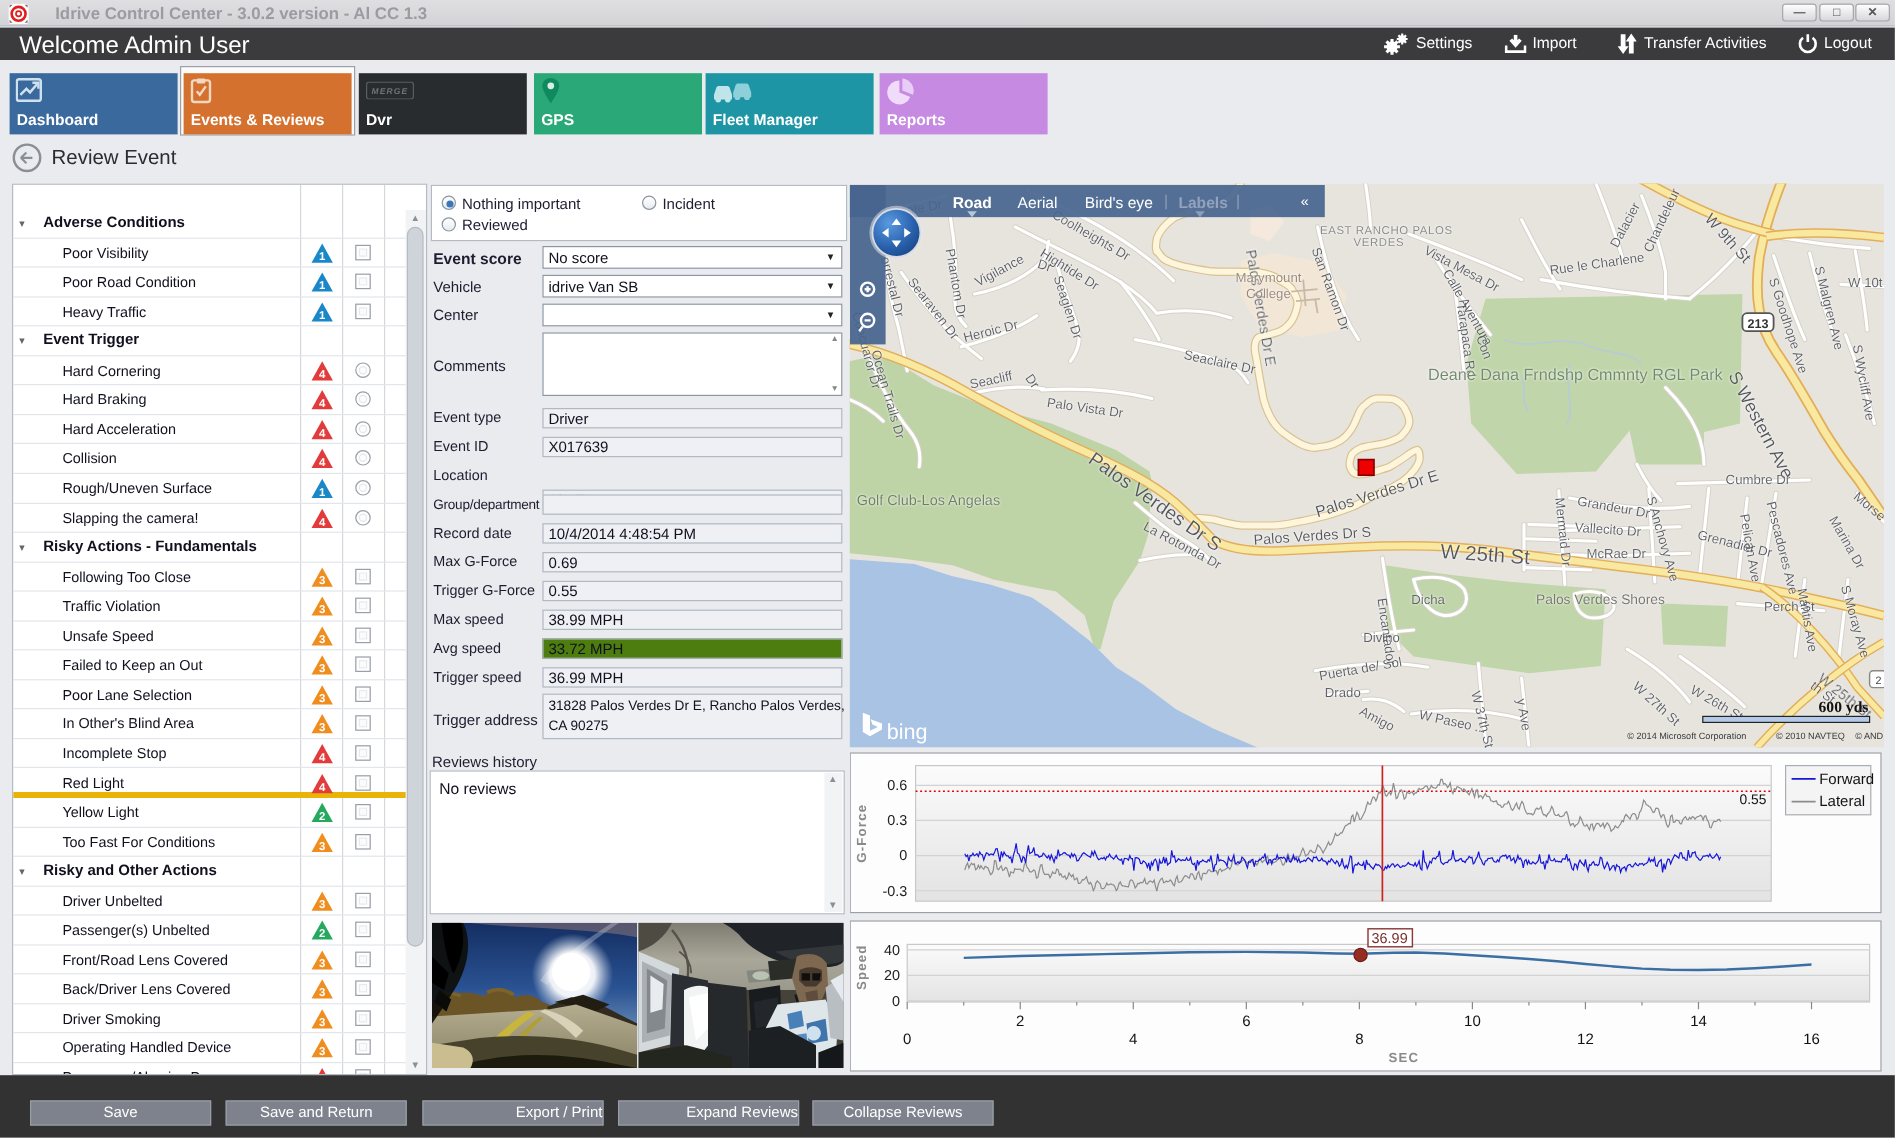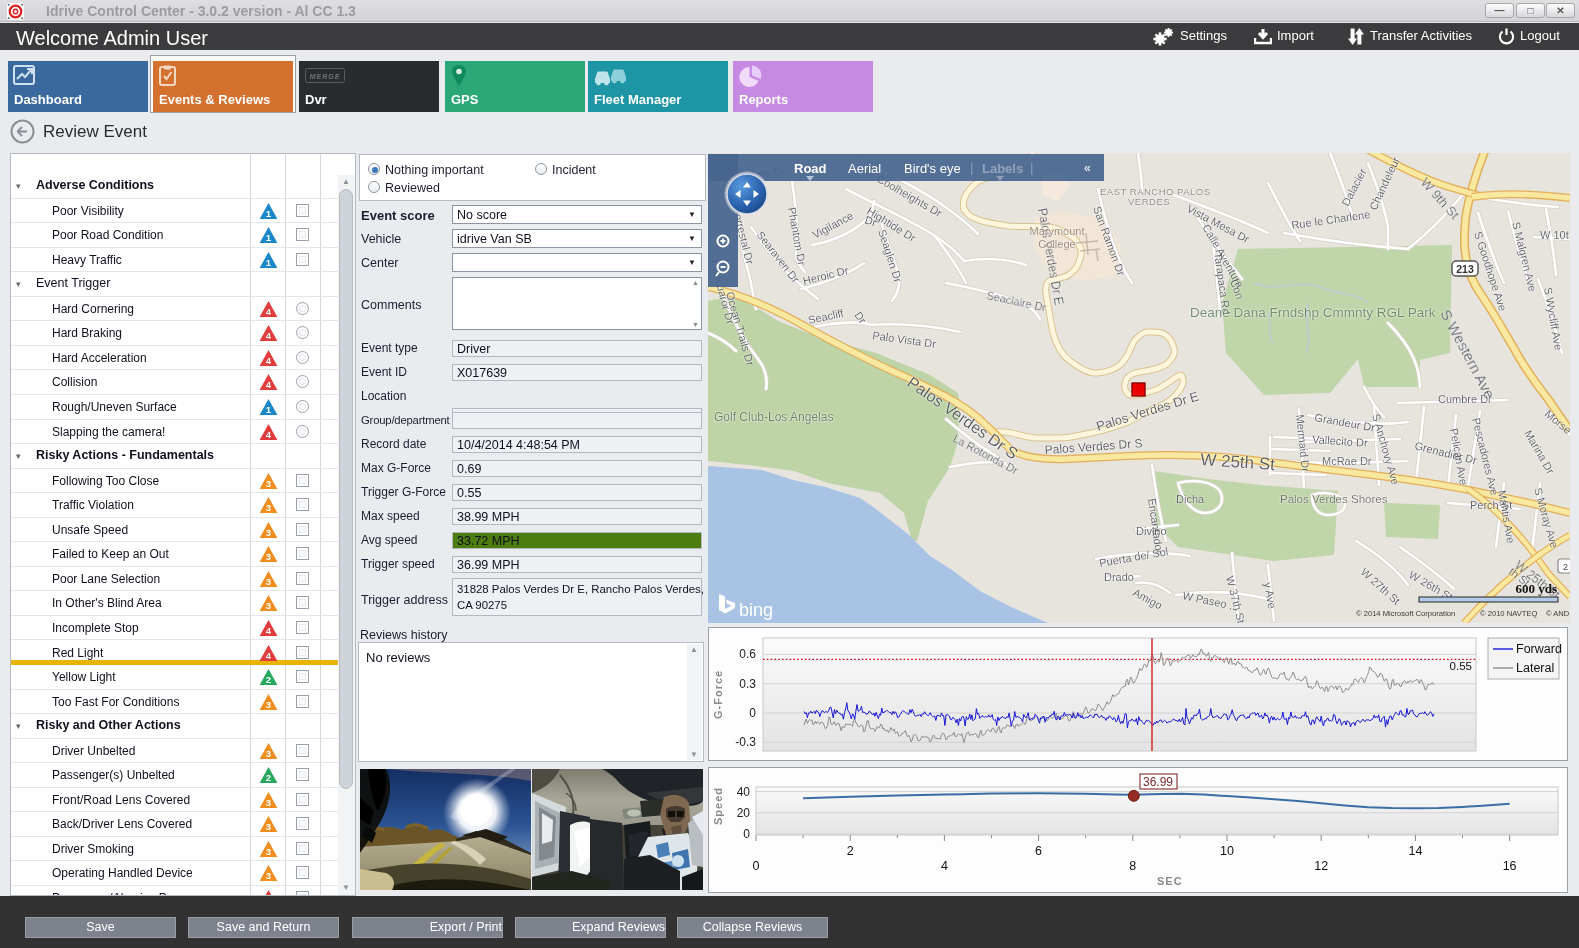--- a/index.html
+++ b/index.html
@@ -156,21 +156,21 @@
     <div class="abs" style="left:0;top:93.6px;width:328px;height:24.55px;border-bottom:1px solid #e2e5e9">
       <span style="position:absolute;left:41px;top:5px;font-size:12px;color:#10101e">Heavy Traffic</span>
       <svg style="position:absolute;left:248px;top:3px" width="19" height="18" viewBox="0 0 19 18">
         <path d="M9.5,1 L18.4,17 L0.6,17 Z" fill="#1987c8"></path>
         <text x="9.5" y="15" text-anchor="middle" font-size="9.5" font-weight="bold" fill="#fff" font-family="Liberation Sans">1</text>
       </svg>
       <span style="position:absolute;left:285px;top:5px;width:13px;height:13px;border:1px solid #9aa0a8;background:#fbfbfc;box-shadow:inset 0 0 0 2px #fff,inset 0 0 0 3px #e8eaee"></span>
     </div>
     <div class="abs" style="left:0;top:118.2px;width:328px;height:24.55px;border-bottom:1px solid #e2e5e9">
       <span style="position:absolute;left:5px;top:7px;width:8px;height:8px;color:#666;font-size:9px">▾</span>
-      <span style="position:absolute;left:25px;top:4px;font-size:12.5px;font-weight:normal;color:#10101e">Event Trigger</span>
+      <span style="position:absolute;left:25px;top:4px;font-size:12.5px;font-weight:bold;color:#10101e">Event Trigger</span>
     </div>
     <div class="abs" style="left:0;top:142.8px;width:328px;height:24.55px;border-bottom:1px solid #e2e5e9">
       <span style="position:absolute;left:41px;top:5px;font-size:12px;color:#10101e">Hard Cornering</span>
       <svg style="position:absolute;left:248px;top:3px" width="19" height="18" viewBox="0 0 19 18">
         <path d="M9.5,1 L18.4,17 L0.6,17 Z" fill="#e23b3b"></path>
         <text x="9.5" y="15" text-anchor="middle" font-size="9.5" font-weight="bold" fill="#fff" font-family="Liberation Sans">4</text>
       </svg>
       <span style="position:absolute;left:285px;top:5px;width:13px;height:13px;border:1px solid #9aa0a8;border-radius:50%;background:#fdfdfd;box-shadow:inset 0 0 0 2px #fff,inset 0 0 0 3px #e4e7eb"></span>
     </div>
     <div class="abs" style="left:0;top:167.3px;width:328px;height:24.55px;border-bottom:1px solid #e2e5e9">

